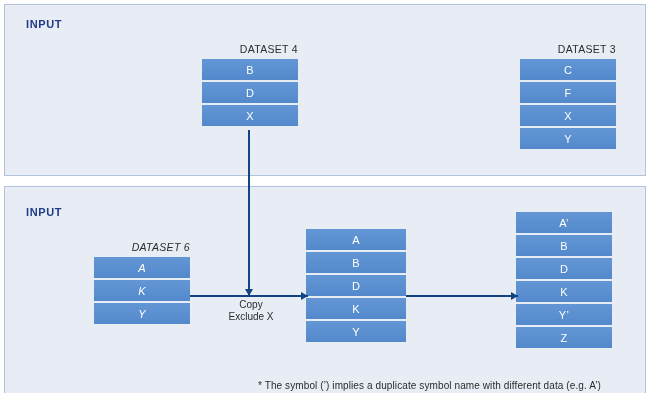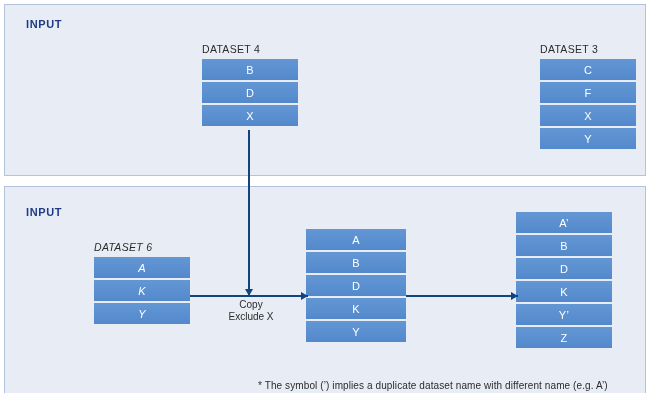--- a/index.html
+++ b/index.html
@@ -52,21 +52,21 @@
 
   
   .stack {
     position: absolute;
   }
   .stack-label {
     position: absolute;
     top: -16px;
     left: 0;
     width: 100%;
-    text-align: left;
+    text-align: right;
     font-size: 10.5px;
     color: #2b2b2b;
     white-space: nowrap;
     letter-spacing: 0.3px;
   }
   .cell {
     width: 100%;
     height: 21px;
     margin-bottom: 2px;
     background: #5b8fd0;
@@ -76,21 +76,21 @@
     display: flex;
     align-items: center;
     justify-content: center;
     box-sizing: border-box;
     letter-spacing: 0.3px;
   }
   .cell:last-child { margin-bottom: 0; }
 
   
   #ds4         { left: 202px; top: 59px;  width: 96px; }
-  #ds3         { left: 540px; top: 59px;  width: 96px; }
+  #ds3         { left: 520px; top: 59px;  width: 96px; }
   #ds6         { left: 94px;  top: 257px; width: 96px; font-style: italic; }
   #ds-merged   { left: 306px; top: 229px; width: 100px; }
   #ds-result   { left: 516px; top: 212px; width: 96px; }
 
   
   .line-h, .line-v {
     position: absolute;
     background: #12447f;
   }
   .line-h { height: 1.5px; }
@@ -199,15 +199,15 @@
   <div class="arrowhead arrow-right" id="conn-h1-head"></div>
 
   <div class="conn-label" id="copy-label">
     <div>Copy</div>
     <div>Exclude X</div>
   </div>
 
   <div class="line-h" id="conn-h2"></div>
   <div class="arrowhead arrow-right" id="conn-h2-head"></div>
 
-  <div id="footnote">* The symbol (’) implies a duplicate dataset name with different name (e.g. A’)</div>
+  <div id="footnote">* The symbol (’) implies a duplicate symbol name with different data (e.g. A’)</div>
 
 </div>
 
 </body></html>

